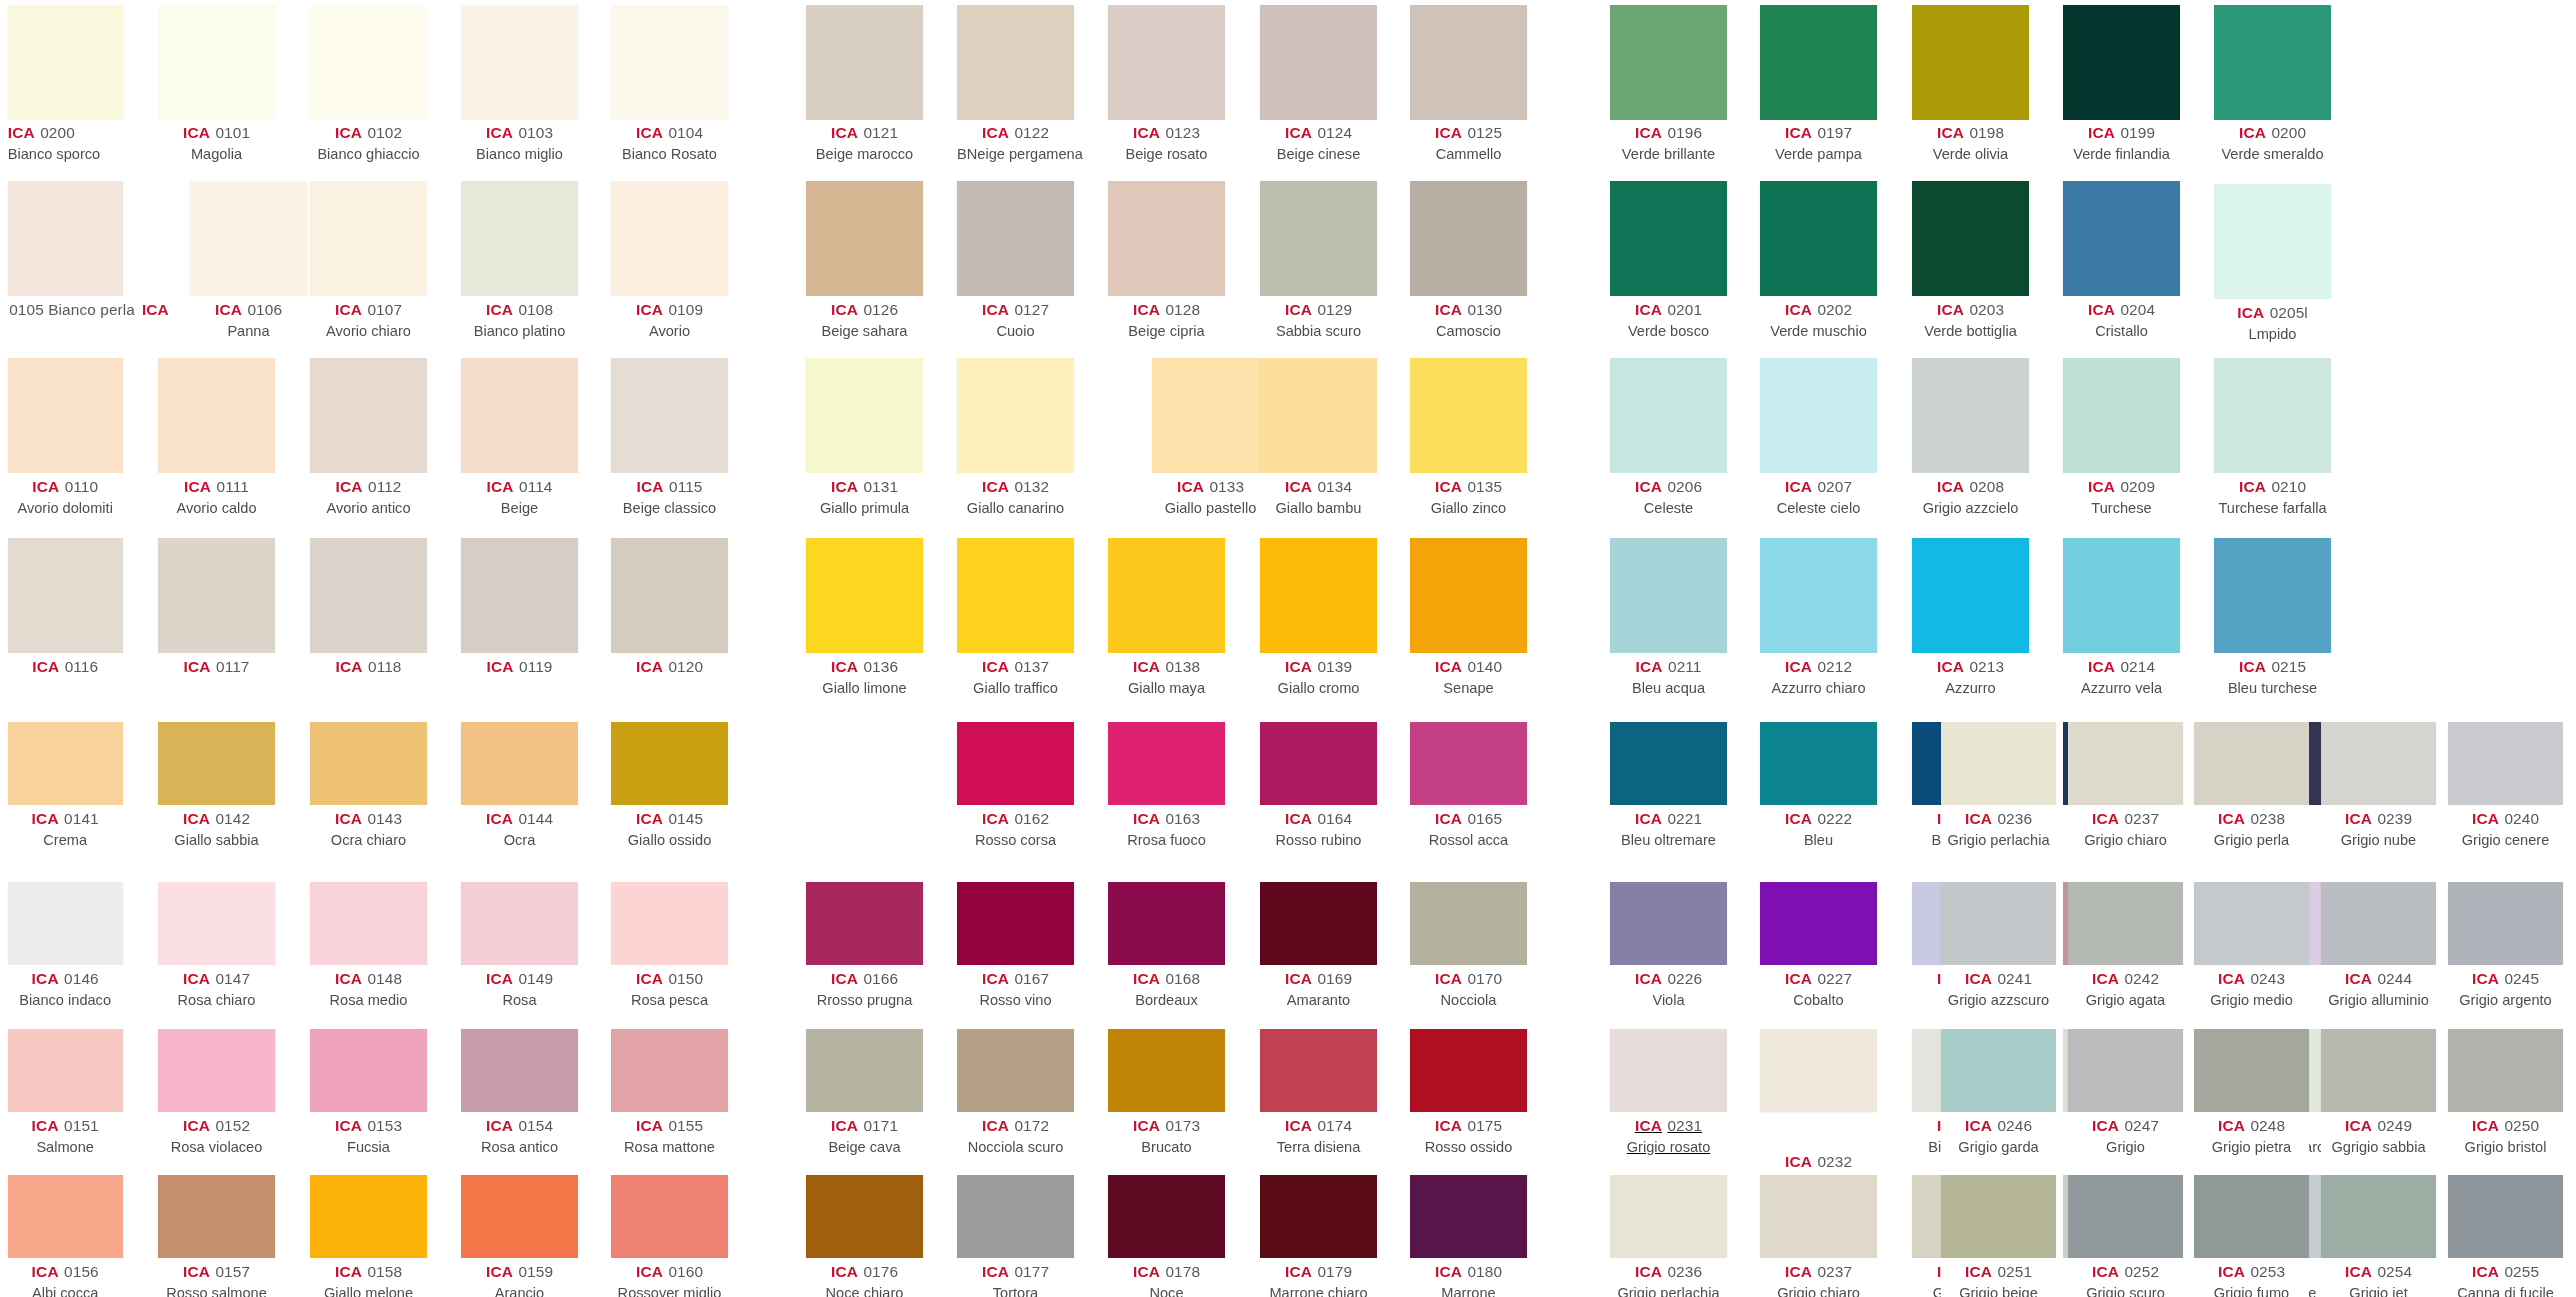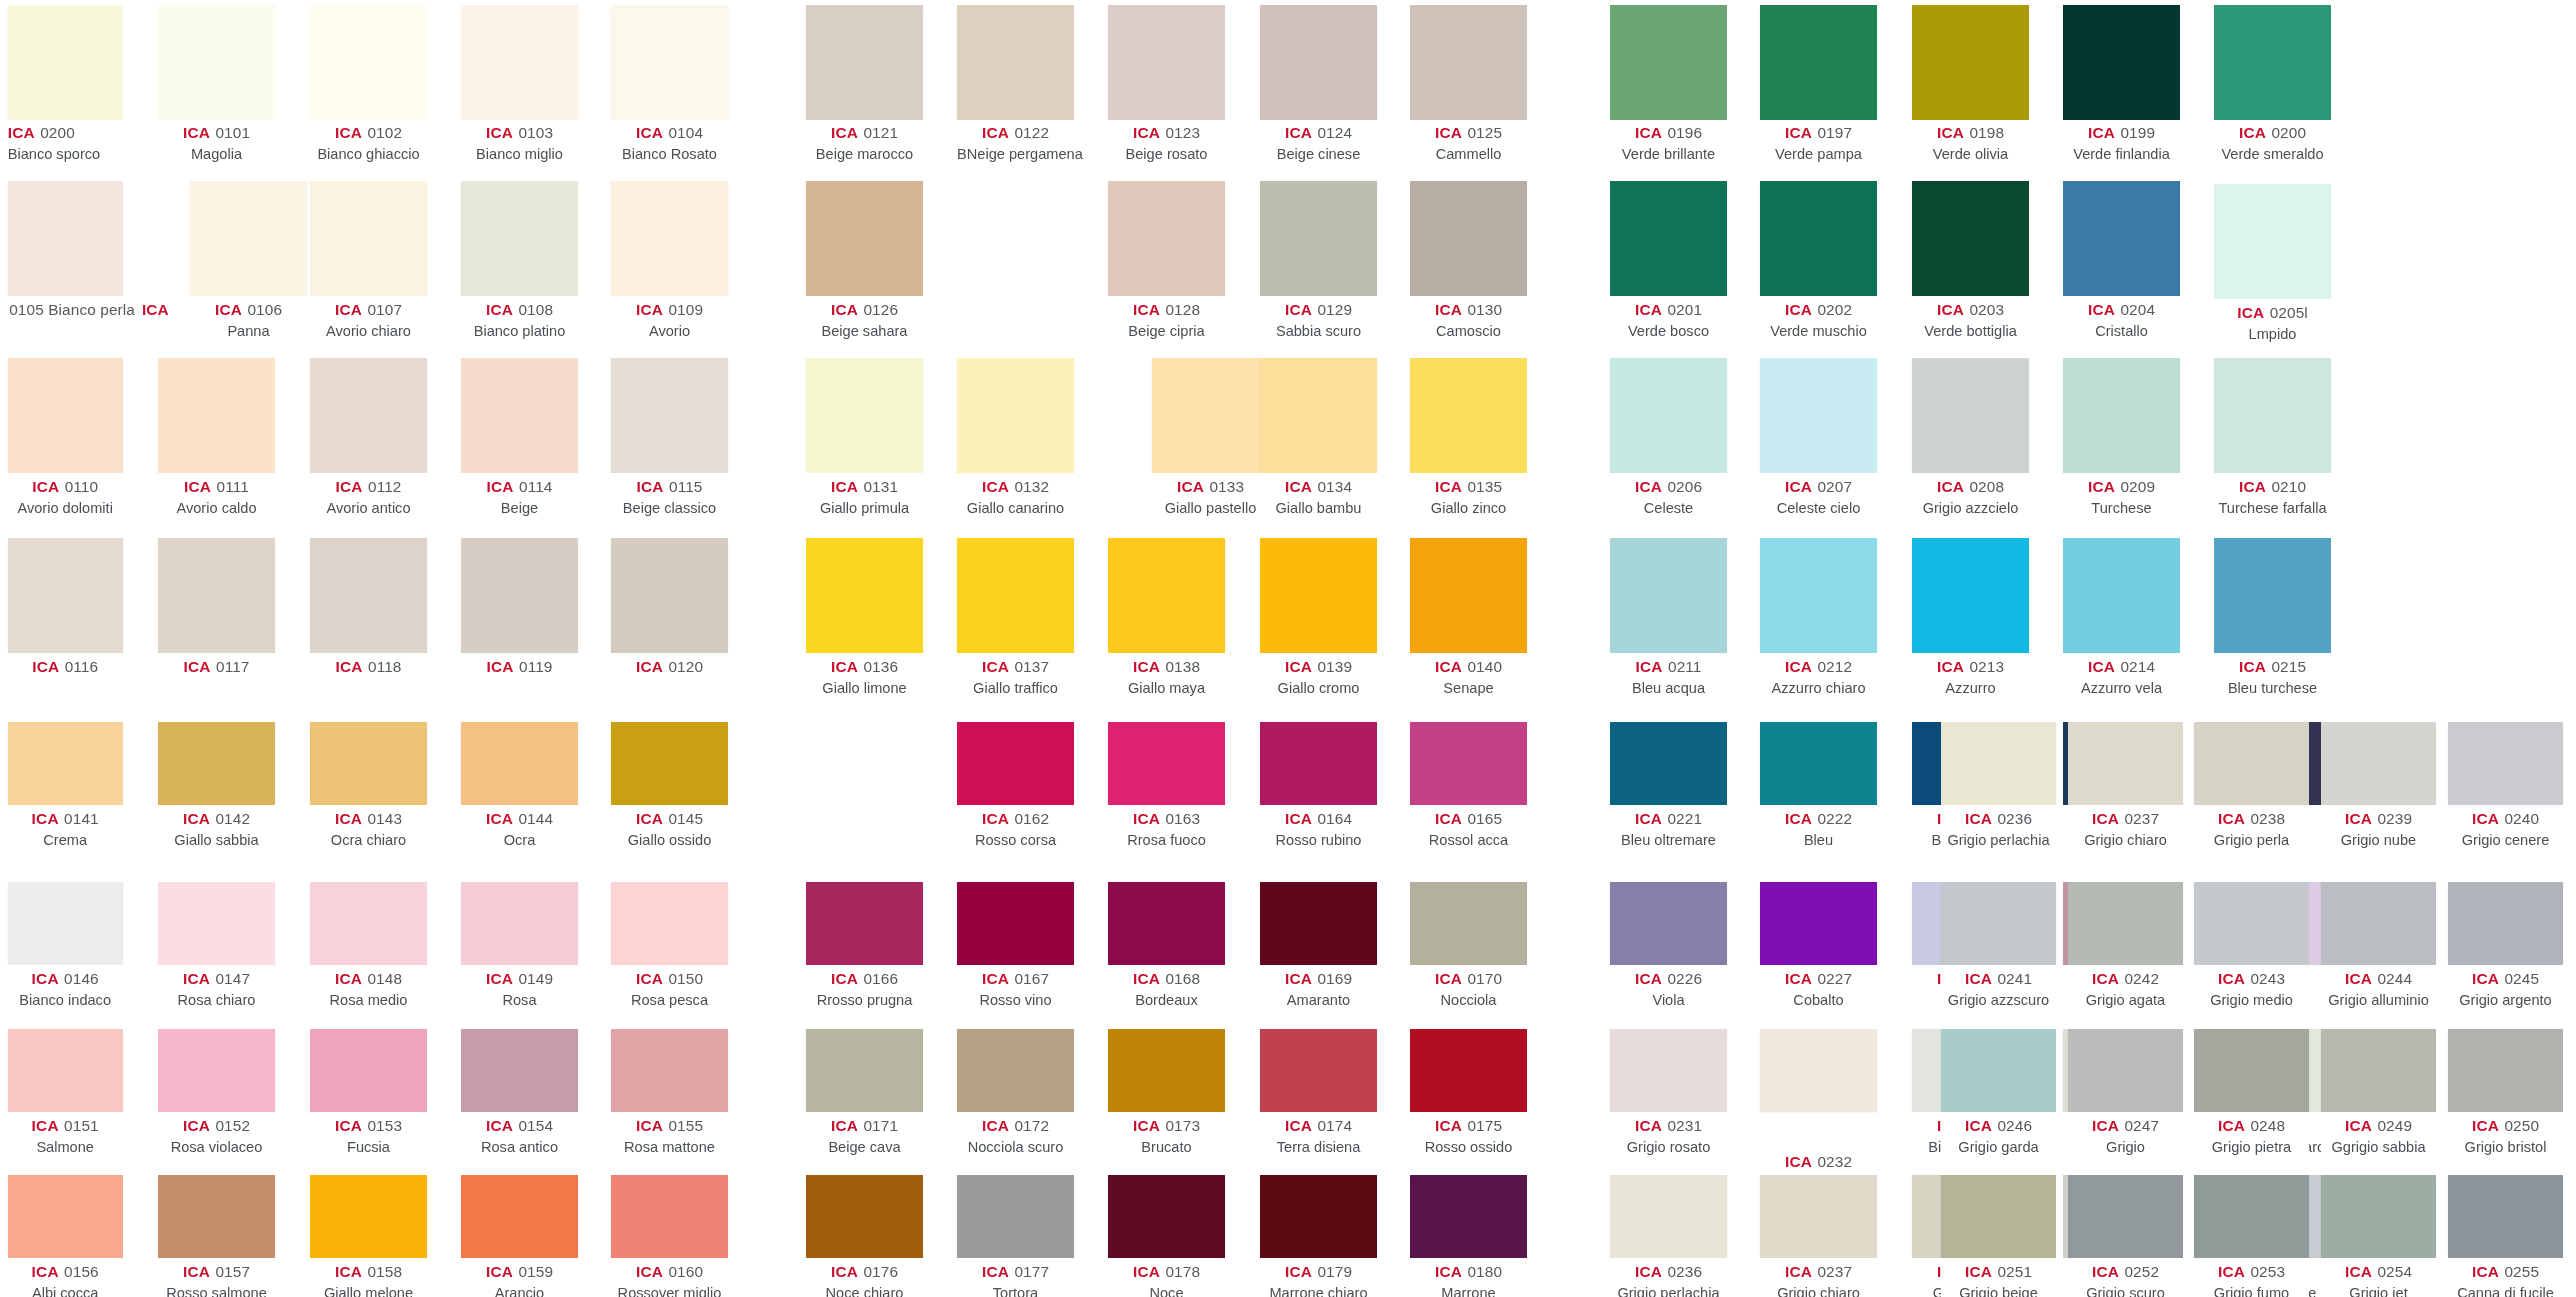--- a/index.html
+++ b/index.html
@@ -219,20 +219,27 @@
         <span class="cname">Avorio</span>
       </div>
     </div>
     <div class="cell" style="position: absolute; left: 806px; top: 181px; width: 117px;">
       <div class="chip" style="width: 117px; height: 115px; background: rgb(212, 182, 147);"></div>
       <div class="caption" style="width: 117px;">
         <div class="code-line"><span class="brand">ICA</span><span class="code">0126</span></div>
         <span class="cname">Beige sahara</span>
       </div>
     </div>
+    <div class="cell" style="position: absolute; left: 957px; top: 181px; width: 117px;">
+      <div class="chip" style="width: 117px; height: 115px; background: rgb(197, 186, 178);"></div>
+      <div class="caption" style="width: 117px;">
+        <div class="code-line"><span class="brand">ICA</span><span class="code">0127</span></div>
+        <span class="cname">Cuoio</span>
+      </div>
+    </div>
     <div class="cell" style="position: absolute; left: 1108px; top: 181px; width: 117px;">
       <div class="chip" style="width: 117px; height: 115px; background: rgb(224, 200, 187);"></div>
       <div class="caption" style="width: 117px;">
         <div class="code-line"><span class="brand">ICA</span><span class="code">0128</span></div>
         <span class="cname">Beige cipria</span>
       </div>
     </div>
     <div class="cell" style="position: absolute; left: 1260px; top: 181px; width: 117px;">
       <div class="chip" style="width: 117px; height: 115px; background: rgb(189, 191, 174);"></div>
       <div class="caption" style="width: 117px;">
@@ -830,21 +837,21 @@
     </div>
     <div class="cell" style="position: absolute; left: 1410px; top: 1029px; width: 117px;">
       <div class="chip" style="width: 117px; height: 83px; background: rgb(176, 15, 33);"></div>
       <div class="caption" style="width: 117px;">
         <div class="code-line"><span class="brand">ICA</span><span class="code">0175</span></div>
         <span class="cname">Rosso ossido</span>
       </div>
     </div>
     <div class="cell" style="position: absolute; left: 1610px; top: 1029px; width: 117px;">
       <div class="chip" style="width: 117px; height: 83px; background: rgb(232, 220, 219);"></div>
-      <div class="caption" style="width: 117px;">
+      <div class="caption" style="width: 117px; text-decoration: underline;">
         <div class="code-line"><span class="brand">ICA</span><span class="code">0231</span></div>
         <span class="cname">Grigio rosato</span>
       </div>
     </div>
     <div class="cell" style="position: absolute; left: 1760px; top: 1029px; width: 117px;">
       <div class="chip" style="width: 117px; height: 83px; background: rgb(238, 233, 220);"></div>
       <div class="caption" style="width: 117px; margin-top: 36px;">
         <div class="code-line"><span class="brand">ICA</span><span class="code">0232</span></div>
         <span class="cname">Bianco spino</span>
       </div>

